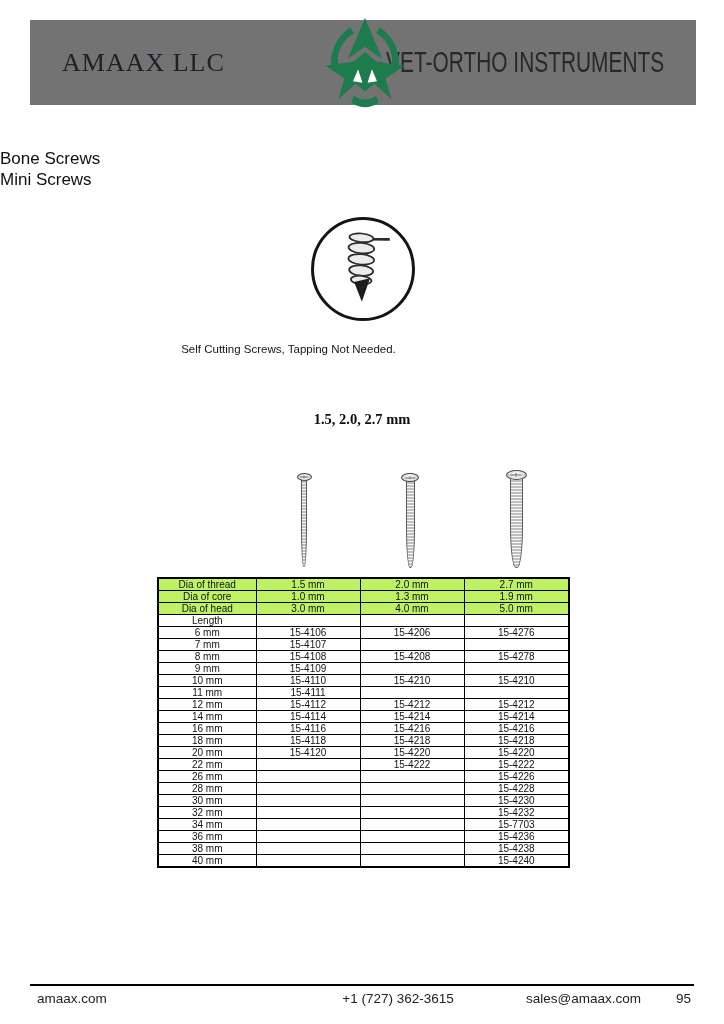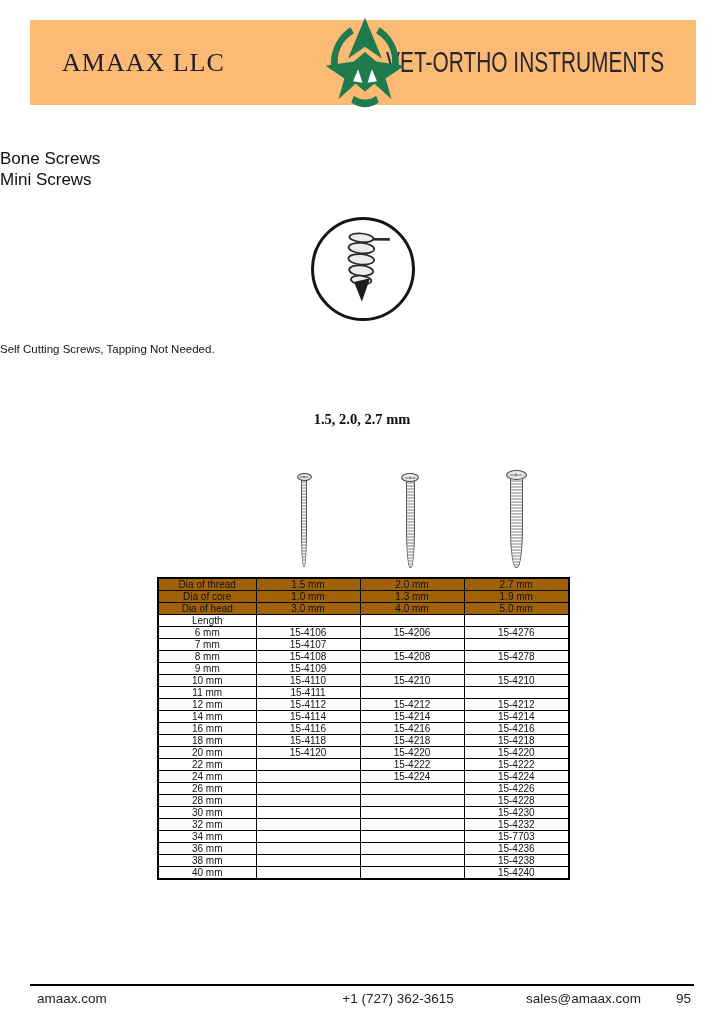--- a/index.html
+++ b/index.html
@@ -4,42 +4,42 @@
 <style>
   html,body{margin:0;padding:0;background:#888;}
   .page{
     position:relative;width:724px;height:1024px;background:#ffffff;
     font-family:"Liberation Sans",sans-serif;color:#1a1a1a;overflow:hidden;
     margin:0 auto;
   }
   
   .banner{
     position:absolute;left:30px;top:20px;width:666px;height:85px;
-    background:#fdba74;display:flex;align-items:center;justify-content:space-between;
+    background:#737373;display:flex;align-items:center;justify-content:space-between;
     padding:0 32px;box-sizing:border-box;
   }
   .company{
     font-family:"Liberation Serif",serif;font-size:26px;letter-spacing:1px;
     color:#20202a;white-space:nowrap;
   }
   .brand{
     font-size:29px;color:#28282c;white-space:nowrap;
     transform:scaleX(0.72);transform-origin:right center;letter-spacing:0px;
   }
   .logo{position:absolute;left:322px;top:16px;width:86px;height:96px;z-index:2;}
   
   .page-title{position:absolute;left:0;top:148px;width:724px;text-align:left;
     font-size:17px;line-height:21px;color:#101010;}
   
   .detail-circle{
     position:absolute;left:311px;top:217px;width:104px;height:104px;
     border:3px solid #141414;border-radius:50%;box-sizing:border-box;
     display:flex;align-items:center;justify-content:center;background:#fff;
   }
-  .caption{position:absolute;left:0;top:343px;width:577px;
+  .caption{position:absolute;left:0;top:343px;width:577px;text-align:center;
     font-size:11.5px;color:#151515;}
   .sizes-heading{position:absolute;left:0;top:411px;width:724px;text-align:center;
     font-family:"Liberation Serif",serif;font-weight:bold;font-size:14.5px;color:#0d0d0d;}
   
   .screw{position:absolute;width:24px;display:flex;flex-direction:column;align-items:center;}
   .screw-head{
     position:relative;border:1px solid #4a4a4a;border-radius:50%;
     background:radial-gradient(circle at 50% 40%, #ffffff 0%, #d8d8d8 70%, #b5b5b5 100%);
     box-sizing:border-box;z-index:1;
   }
@@ -58,21 +58,21 @@
   
   .screw-table{
     position:absolute;left:157px;top:577px;width:411px;
     border-collapse:collapse;table-layout:fixed;
     font-size:10px;color:#111;
   }
   .screw-table td{
     border:1px solid #000;height:11px;line-height:11px;padding:0;
     text-align:center;overflow:hidden;white-space:nowrap;
   }
-  .screw-table tr.spec td{background:#a16207;}
+  .screw-table tr.spec td{background:#bef264;}
   .screw-table{border:2px solid #000;}
   
   .footer-rule{position:absolute;left:30px;top:984px;width:664px;border-top:2px solid #000;}
   .footer-text{position:absolute;top:991px;font-size:13.5px;color:#222;white-space:nowrap;}
   .f-web{left:37px;}
   .f-phone{left:0;width:724px;text-align:center;padding-left:36px;}
   .f-email{right:83px;}
   .f-page{right:33px;margin-left:17px;}
 </style>
 </head>
@@ -232,26 +232,20 @@
           <td>15-4220</td>
           <td>15-4220</td>
         </tr>
         <tr>
           <td>22 mm</td>
           <td></td>
           <td>15-4222</td>
           <td>15-4222</td>
         </tr>
         <tr>
-          <td>24 mm</td>
-          <td></td>
-          <td>15-4224</td>
-          <td>15-4224</td>
-        </tr>
-        <tr>
           <td>26 mm</td>
           <td></td>
           <td></td>
           <td>15-4226</td>
         </tr>
         <tr>
           <td>28 mm</td>
           <td></td>
           <td></td>
           <td>15-4228</td>

